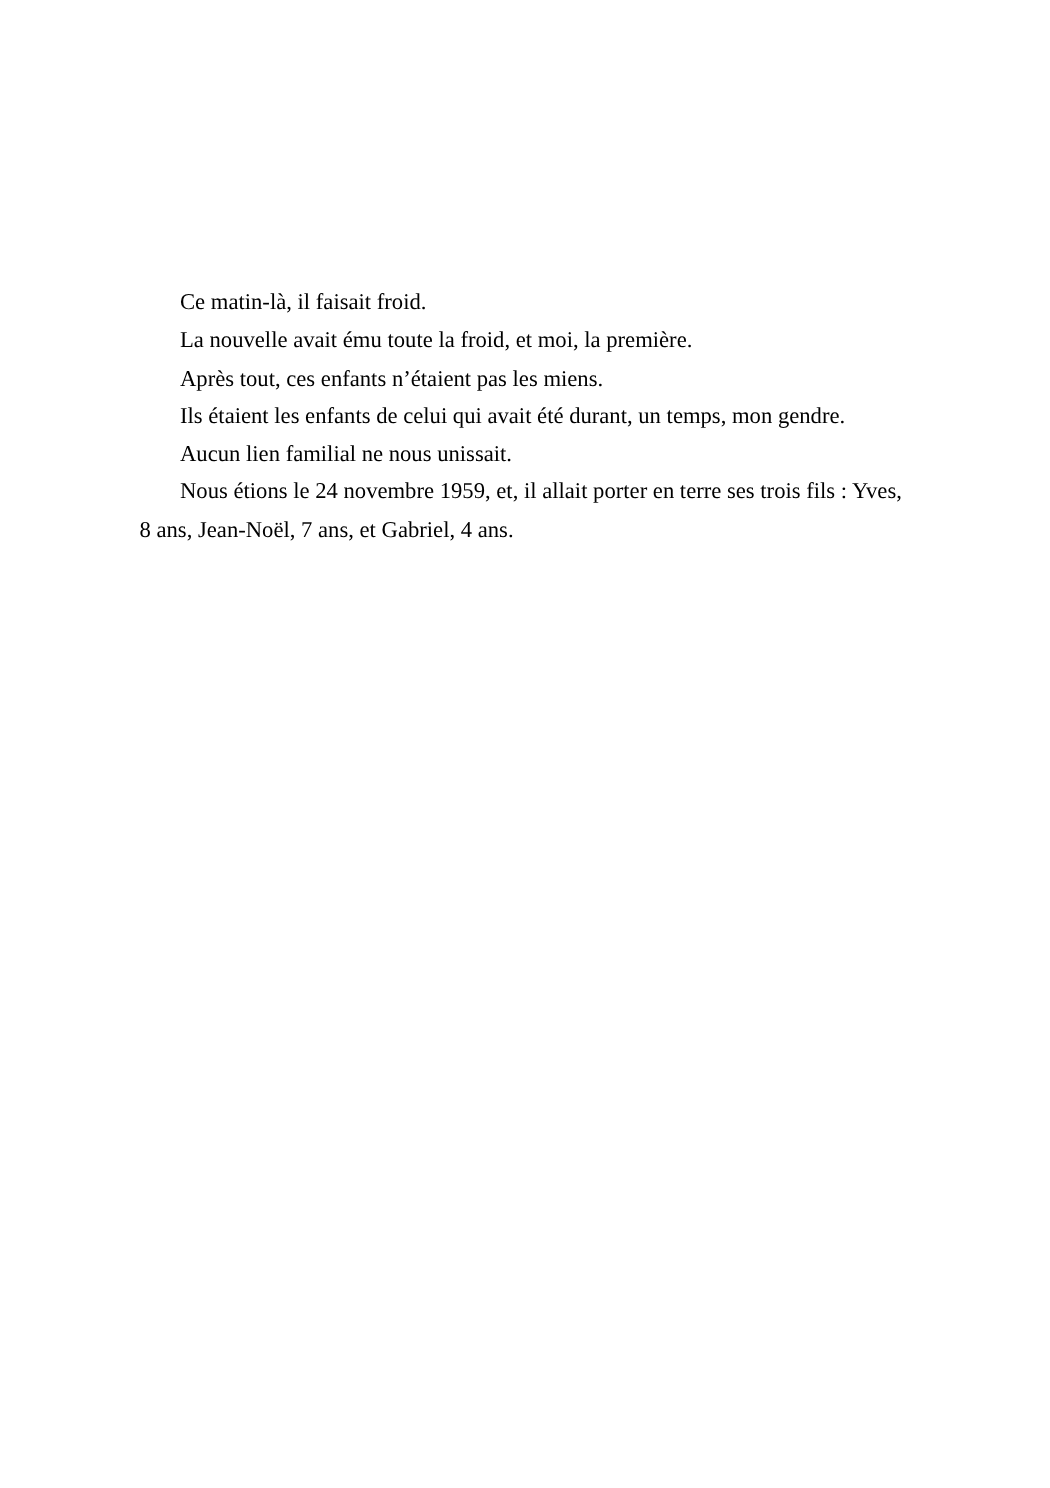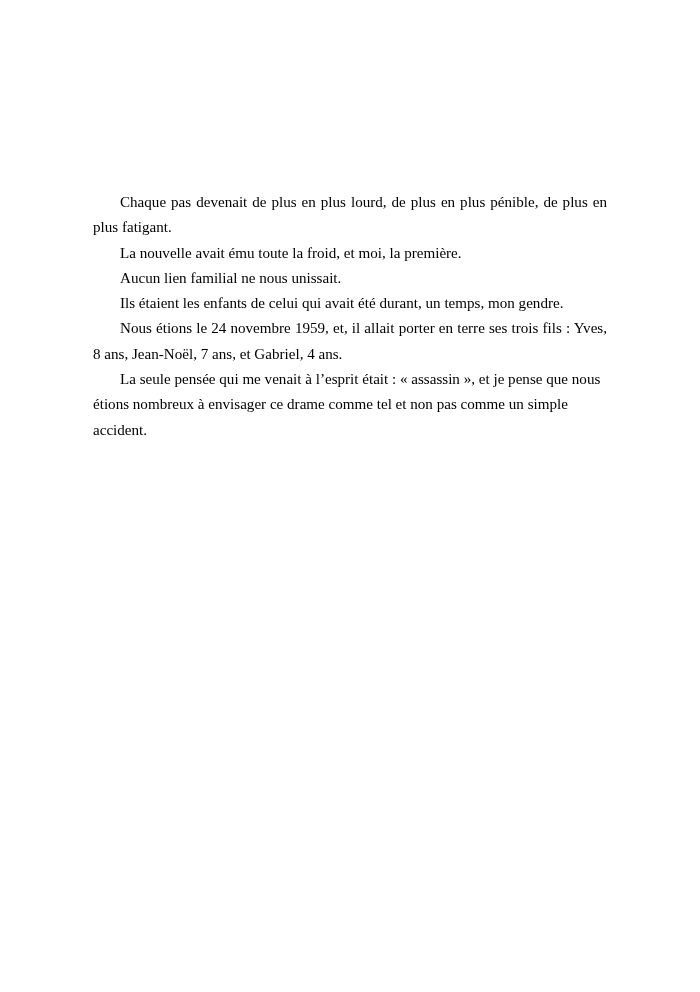--- a/index.html
+++ b/index.html
@@ -38,20 +38,20 @@
   }
   .para:last-child {
     text-align: left;
   }
 </style>
 </head>
 <body>
 
 <div class="page">
   <div class="text-block">
-    <p class="para">Chaque pas devenait de plus en plus lourd, de plus en plus pénible, de plus en plus fatigant.</p>
+    <p class="para">Ce matin-là, il faisait froid.</p>
     <p class="para">La nouvelle avait ému toute la froid, et moi, la première.</p>
+    <p class="para">Après tout, ces enfants n’étaient pas les miens.</p>
+    <p class="para">Ils étaient les enfants de celui qui avait été durant, un temps, mon gendre.</p>
     <p class="para">Aucun lien familial ne nous unissait.</p>
-    <p class="para">Ils étaient les enfants de celui qui avait été durant, un temps, mon gendre.</p>
     <p class="para">Nous étions le 24 novembre 1959, et, il allait porter en terre ses trois fils : Yves, 8 ans, Jean-Noël, 7 ans, et Gabriel, 4 ans.</p>
-    <p class="para">La seule pensée qui me venait à l’esprit était : « assassin », et je pense que nous étions nombreux à envisager ce drame comme tel et non pas comme un simple accident.</p>
   </div>
 </div>
 
 </body></html>

